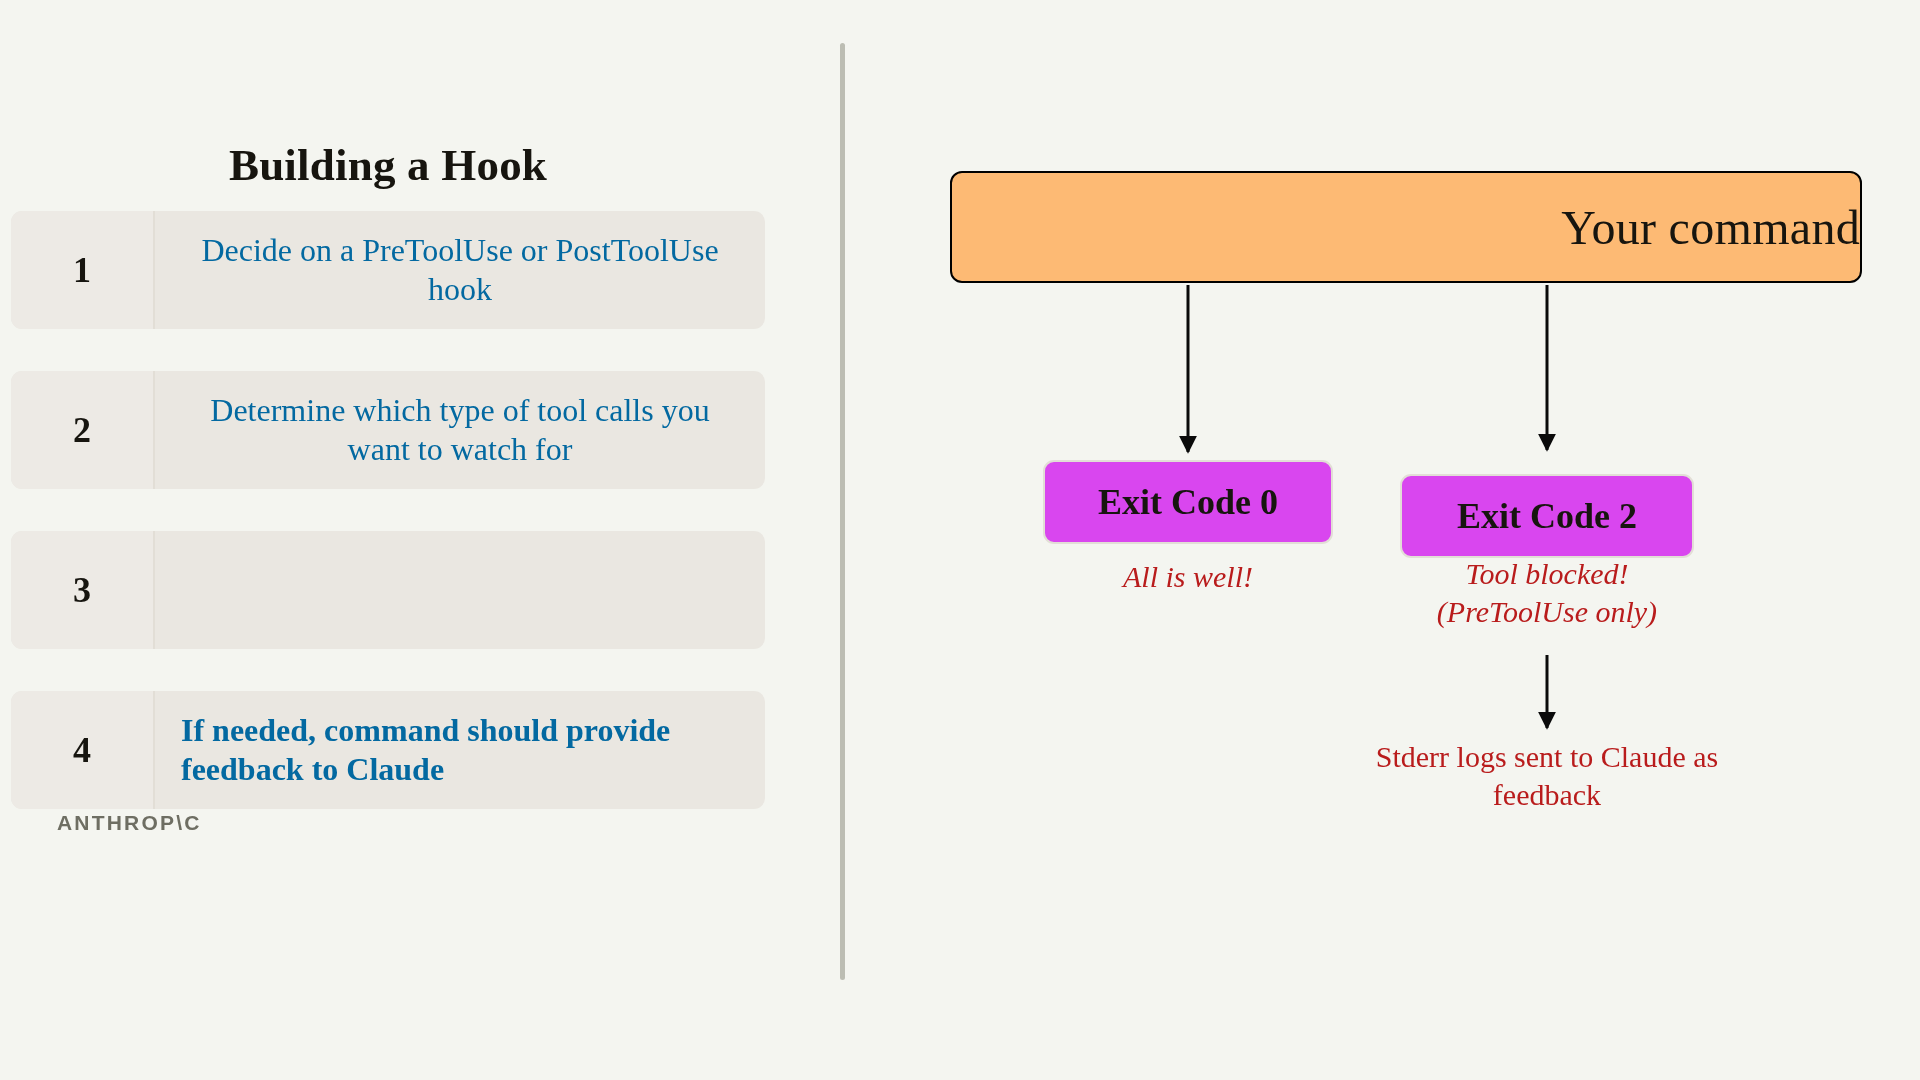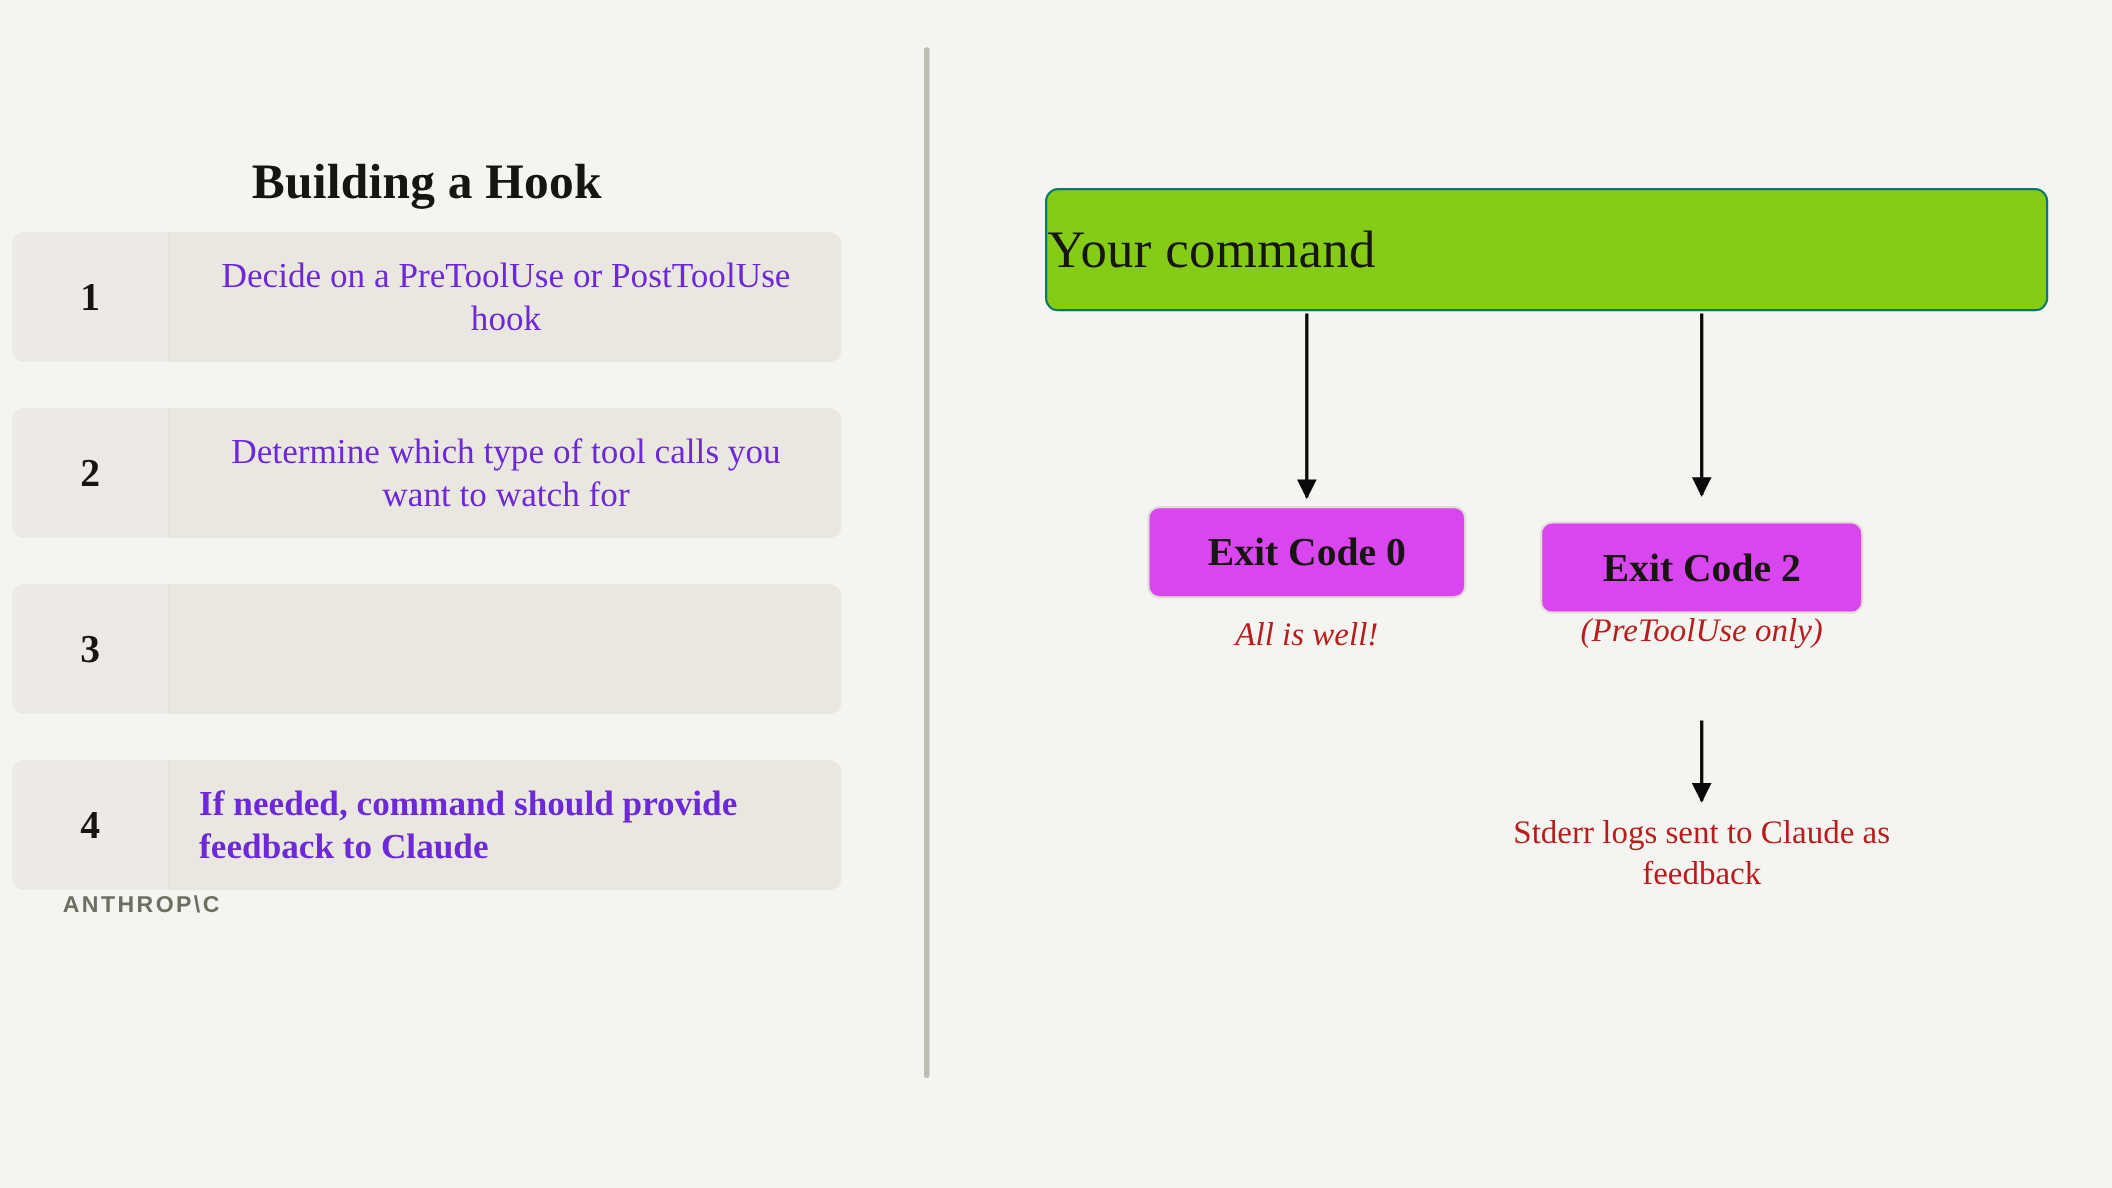--- a/index.html
+++ b/index.html
@@ -81,21 +81,21 @@
     color: #17150F;
   }
   .step-text {
     flex: 1 1 auto;
     display: flex;
     align-items: center;
     justify-content: center;
     padding: 0 22px;
     font-size: 32px;
     line-height: 1.22;
-    color: #6d28d9;
+    color: #0369a1;
     text-align: center;
   }
   .step-row.emph .step-text {
     font-weight: bold;
     justify-content: flex-start;
     text-align: left;
     padding-left: 26px;
   }
 
   
@@ -105,26 +105,26 @@
     top: 0;
     width: 1080px;
     height: 1080px;
   }
   .cmd-box {
     position: absolute;
     left: 110px;
     top: 171px;
     width: 912px;
     height: 112px;
-    background: #84cc16;
-    border: 2px solid #0f766e;
+    background: #fdba74;
+    border: 2px solid #000000;
     border-radius: 12px;
     display: flex;
     align-items: center;
-    justify-content: flex-start;
+    justify-content: flex-end;
     box-sizing: border-box;
   }
   .cmd-box-label {
     font-size: 48px;
     color: #17150F;
     letter-spacing: 0.3px;
   }
 
   .flow-svg {
     position: absolute;
@@ -230,20 +230,21 @@
       <line x1="707" y1="655" x2="707" y2="728" stroke="#0A0A0A" stroke-width="3" marker-end="url(#ah)"></line>
     </svg>
 
     <div class="exit-box left">Exit Code 0</div>
 
     <div class="caption italic cap-all-well">All is well!</div>
 
     <div class="exit-box right">Exit Code 2</div>
 
     <div class="caption italic cap-blocked">
+      <div>Tool blocked!</div>
       <div>(PreToolUse only)</div>
     </div>
 
     <div class="caption cap-stderr">Stderr logs sent to Claude as feedback</div>
 
   </div>
 
   <div class="wordmark">ANTHROP\C</div>
 
 </div>

